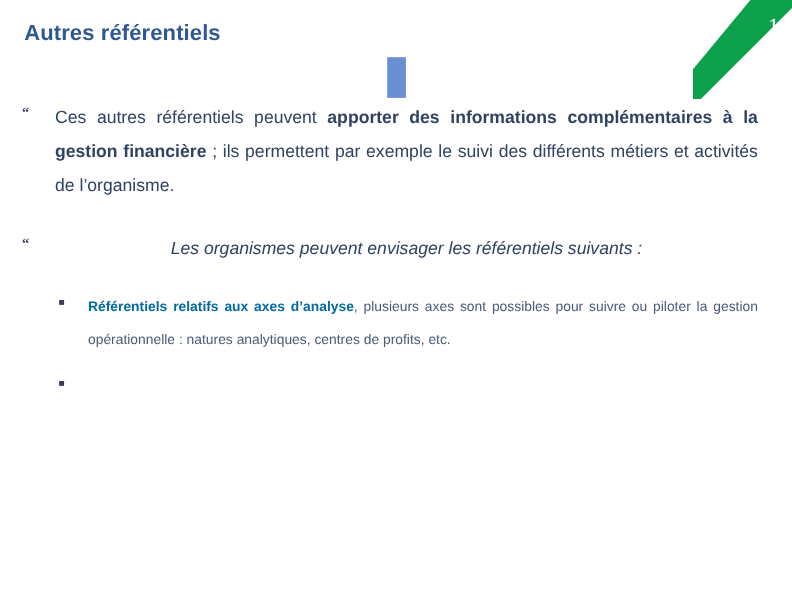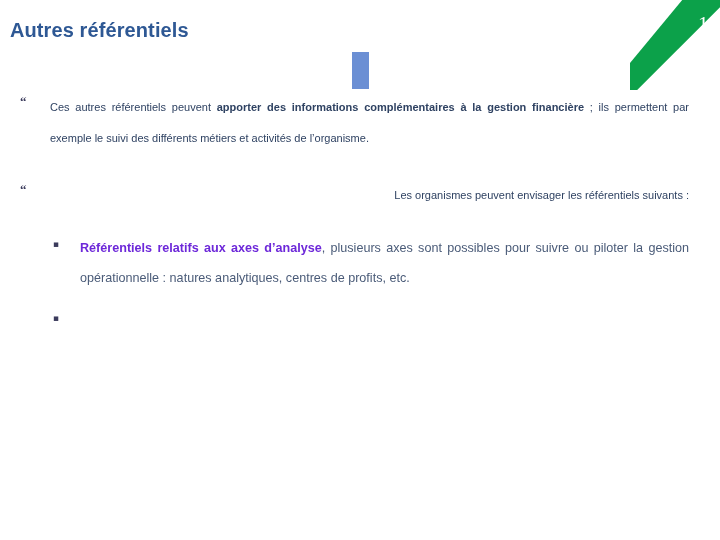--- a/index.html
+++ b/index.html
@@ -46,21 +46,21 @@
     color: #ffffff;
     font-size: 21px;
     font-weight: 400;
     line-height: 1;
     font-family: "Liberation Serif", "DejaVu Serif", serif;
   }
 
   
   .slide-title {
     position: absolute;
-    left: 10px;
+    left: 22px;
     top: 19px;
     font-size: 20px;
     font-weight: bold;
     color: #2E5894;
     letter-spacing: 0.1px;
     white-space: nowrap;
   }
 
   
   .accent-rect {
@@ -95,28 +95,29 @@
     flex: 0 0 auto;
     width: 30px;
     color: #3B3B5C;
     font-size: 13px;
     font-weight: bold;
     line-height: 20px;
     font-family: "Liberation Serif", "DejaVu Serif", serif;
   }
   .lvl1 .para {
     flex: 1 1 auto;
-    font-size: 11px;
+    font-size: 16px;
     line-height: 31px;
     color: #2F4262;
     text-align: justify;
     text-justify: inter-word;
   }
   .lvl1 .para.no-justify {
-    text-align: right;
+    text-align: center;
+    font-style: italic;
   }
 
   
   .lvl2 {
     padding-left: 53px;
     padding-right: 31px;
     margin-bottom: 14px;
   }
   .lvl2 .marker {
     flex: 0 0 auto;
@@ -133,21 +134,21 @@
     color: #4A5B78;
     text-align: justify;
     text-justify: inter-word;
   }
 
   b, .b {
     font-weight: bold;
     color: #2F4262;
   }
   .lvl2 b, .lvl2 .b {
-    color: #6d28d9;
+    color: #0369a1;
   }
 
   .sp-1 { margin-bottom: 26px; }
   .sp-2 { margin-bottom: 22px; }
 </style>
 </head>
 <body>
 
 <div class="slide">
 

